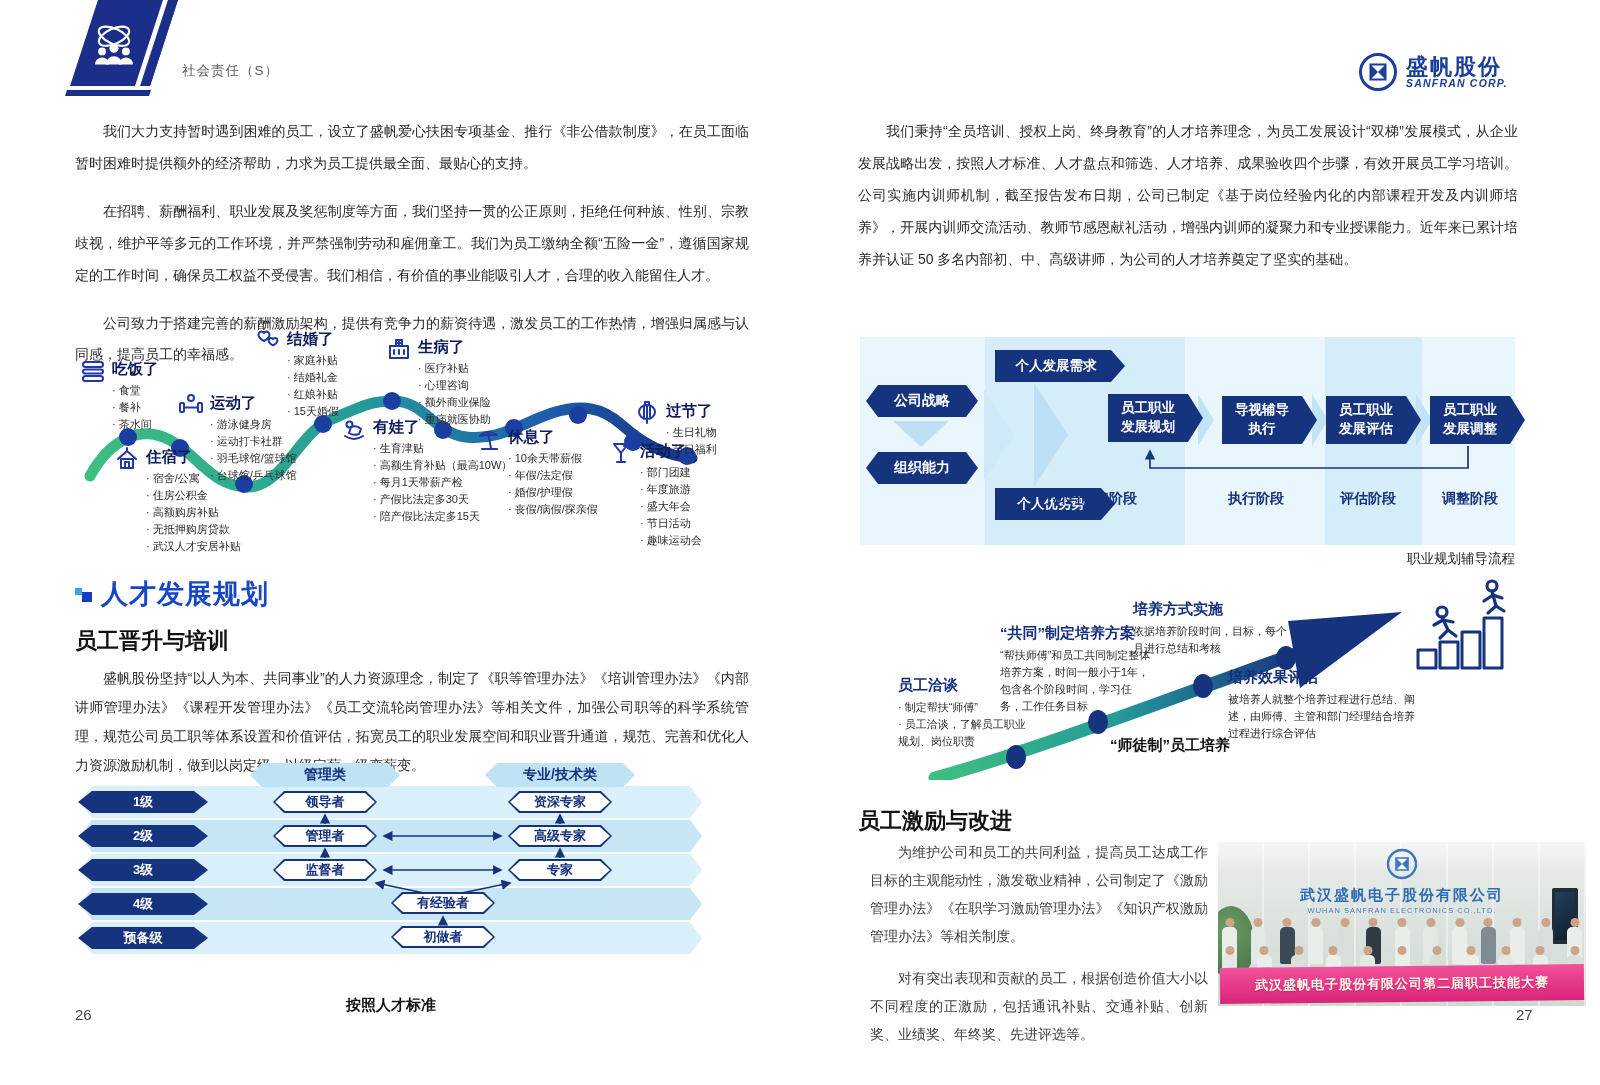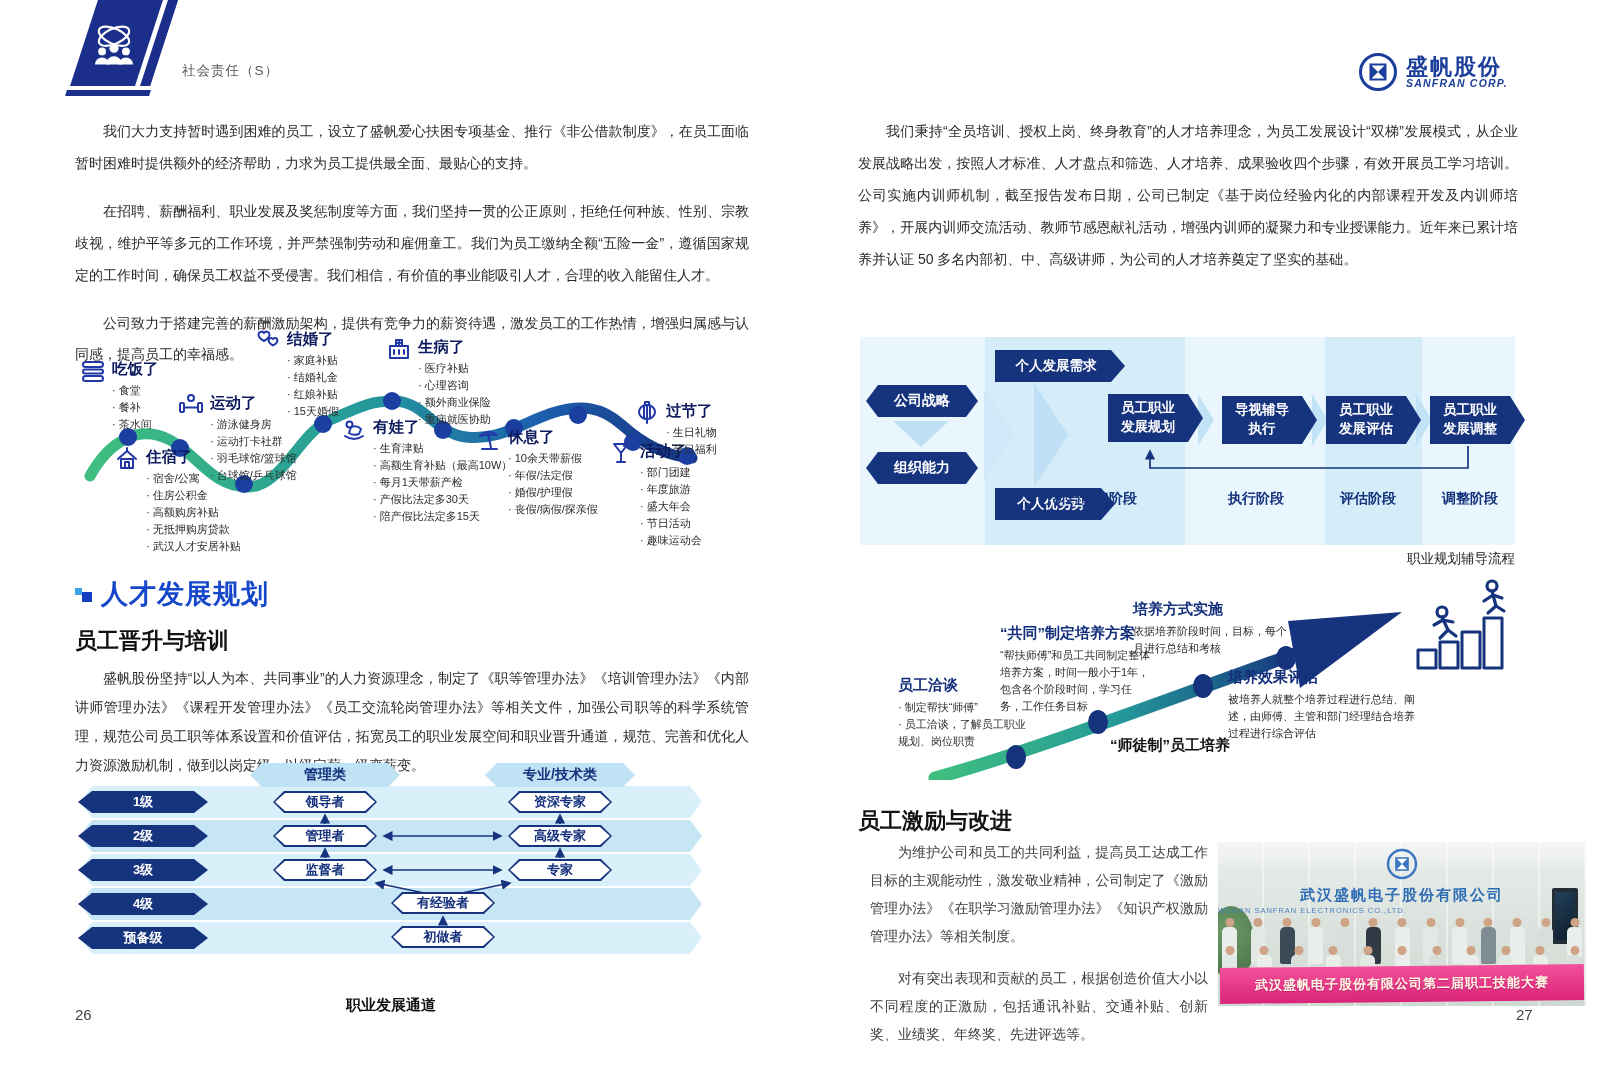--- a/index.html
+++ b/index.html
@@ -101,21 +101,21 @@
 
   
   .incparas p{margin:0 0 14px 12px;text-indent:2em;font-size:14px;line-height:2.0;color:#404040;text-align:justify;}
   .photo{position:absolute;left:1218px;top:842px;width:368px;height:164px;overflow:hidden;
          background:linear-gradient(#e9edea 0%,#dde4df 45%,#cfd8d2 100%);}
   .photo::before{content:"";position:absolute;inset:0;
          background:repeating-linear-gradient(90deg,transparent 0 44px,rgba(255,255,255,.45) 44px 46px),
                     linear-gradient(#f4f6f5 0,rgba(244,246,245,0) 18%);}
   .wlogo{position:absolute;left:50%;top:6px;transform:translateX(-50%);}
   .wzh{position:absolute;left:0;right:0;top:44px;text-align:center;font-size:15px;font-weight:bold;color:#2f6db5;letter-spacing:2px;}
-  .wen{position:absolute;left:0;right:0;top:64px;text-align:left;font-size:7.5px;color:#4a7fc0;letter-spacing:1px;}
+  .wen{position:absolute;left:0;right:0;top:64px;text-align:center;font-size:7.5px;color:#4a7fc0;letter-spacing:1px;}
   .crowd{position:absolute;left:4px;right:4px;display:flex;justify-content:space-between;}
   .backrow{top:76px;}
   .frontrow{top:104px;}
   .person{position:relative;width:15px;height:46px;}
   .person::before{content:"";position:absolute;top:0;left:50%;transform:translateX(-50%);width:9px;height:9px;border-radius:50%;background:#cfa386;}
   .person::after{content:"";position:absolute;top:9px;left:0;right:0;bottom:0;border-radius:5px 5px 2px 2px;background:var(--shirt,#eaeeea);}
   .plant{position:absolute;left:-10px;top:64px;width:46px;height:70px;border-radius:50% 50% 40% 40%;
          background:radial-gradient(circle at 40% 35%,#6d9c66,#477049);}
   .tv{position:absolute;right:8px;top:46px;width:26px;height:56px;background:#222d36;border-radius:2px;}
   .tv::after{content:"";position:absolute;inset:4px 3px;background:linear-gradient(140deg,#23405c,#0e1c2a);}
@@ -441,21 +441,21 @@
         <line x1="325" y1="858" x2="325" y2="849" marker-end="url(#arr)"></line>
         <line x1="560" y1="824" x2="560" y2="815" marker-end="url(#arr)"></line>
         <line x1="560" y1="858" x2="560" y2="849" marker-end="url(#arr)"></line>
         <line x1="443" y1="925" x2="443" y2="917" marker-end="url(#arr)"></line>
         <line x1="384" y1="836" x2="501" y2="836" marker-start="url(#arrs)" marker-end="url(#arr)"></line>
         <line x1="384" y1="870" x2="501" y2="870" marker-start="url(#arrs)" marker-end="url(#arr)"></line>
         <line x1="424" y1="893" x2="376" y2="883" marker-end="url(#arr)"></line>
         <line x1="462" y1="893" x2="510" y2="883" marker-end="url(#arr)"></line>
       </g>
     </svg>
-    <div class="caption" style="left:80px;top:996px;width:622px">职业发展通道</div>
+    <div class="caption" style="left:80px;top:996px;width:622px">按照人才标准</div>
   </div>
 
   <div class="pgnum" style="left:75px">26</div>
 
   <div class="paras rparas">
       <p>我们秉持“全员培训、授权上岗、终身教育”的人才培养理念，为员工发展设计“双梯”发展模式，从企业发展战略出发，按照人才标准、人才盘点和筛选、人才培养、成果验收四个步骤，有效开展员工学习培训。公司实施内训师机制，截至报告发布日期，公司已制定《基于岗位经验内化的内部课程开发及内训师培养》，开展内训师交流活动、教师节感恩献礼活动，增强内训师的凝聚力和专业授课能力。近年来已累计培养并认证 50 多名内部初、中、高级讲师，为公司的人才培养奠定了坚实的基础。</p>
     </div>
 
   <div>
     <div class="fpanel" style="left:860px;width:125px;background:#e9f6fd"></div>

